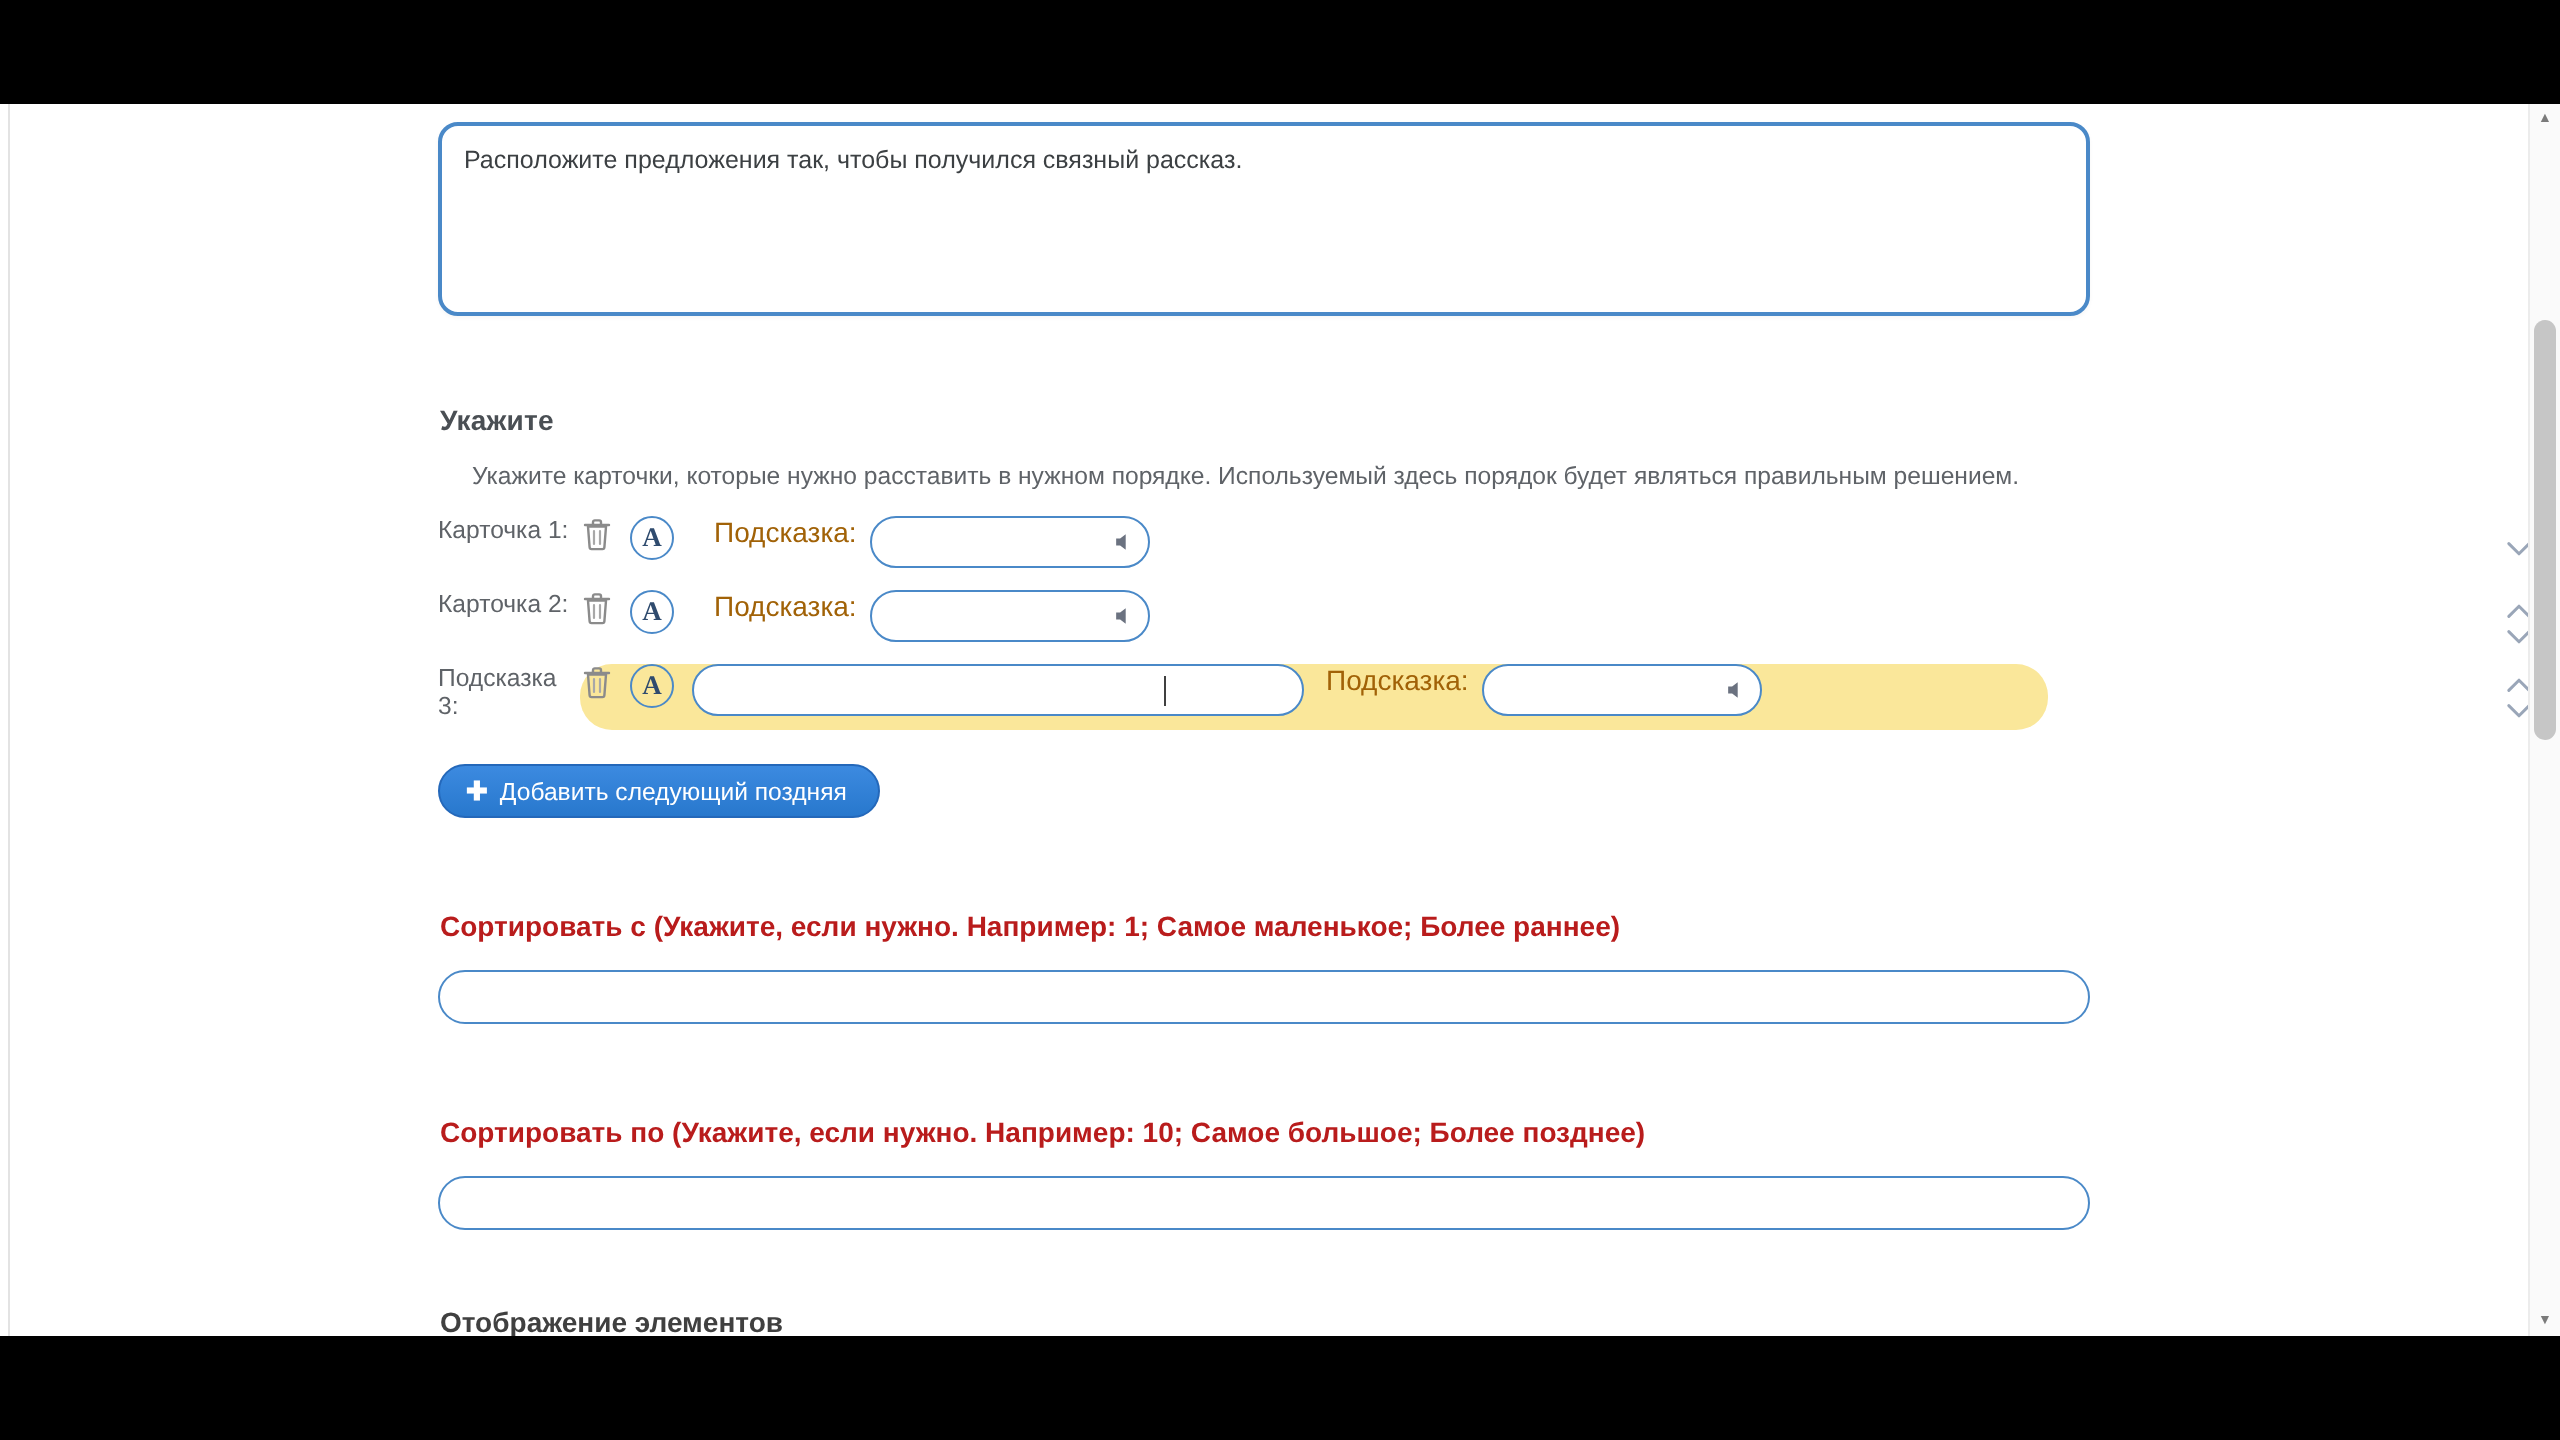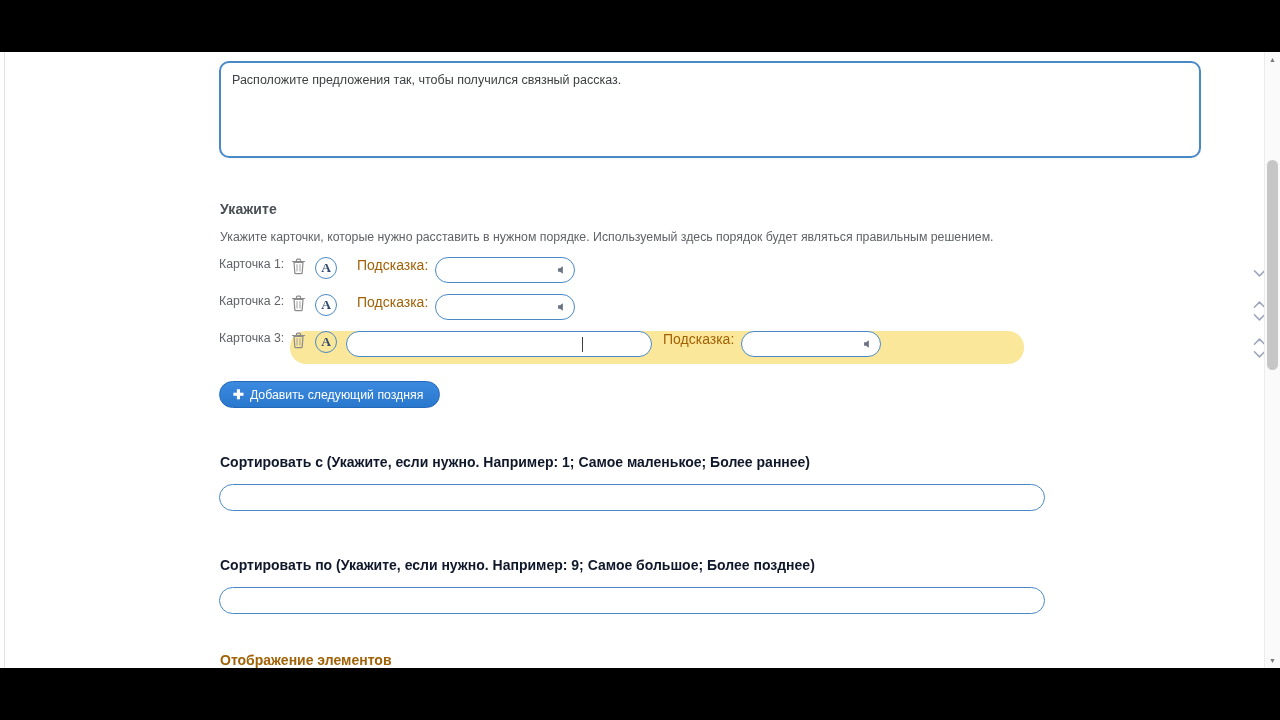--- a/index.html
+++ b/index.html
@@ -68,21 +68,21 @@
   #content {
     position: absolute;
     left: 0; top: 0;
     width: 1264px;
     padding-left: 219px;
     padding-top: 0;
   }
 
   
   .prompt-box {
-    width: 982px;
+    width: 826px;
     height: 97px;
     margin-top: 9px;
     border: 2px solid #4a89c8;
     border-radius: 10px;
     background: #ffffff;
     padding: 8px 11px;
     font-size: 12.5px;
     color: #3c4043;
     line-height: 1.45;
     outline: none;
@@ -96,21 +96,21 @@
   .sec-title {
     font-size: 14px;
     font-weight: bold;
     color: #4a4f54;
     margin: 39px 0 0 1px;
     letter-spacing: 0.1px;
   }
   .sec-desc {
     font-size: 12.3px;
     color: #5f6368;
-    margin: 13px 0 0 1px;
+    margin: 13px 0 0 17px;
   }
 
   
   .cards { margin-top: 13px; }
   .card-row {
     position: relative;
     display: flex;
     height: 33px;
     margin-bottom: 4px;
   }
@@ -245,42 +245,42 @@
   .add-btn .plus {
     font-size: 13px;
     line-height: 1;
     font-weight: bold;
   }
 
   
   .sort-title {
     font-size: 14px;
     font-weight: bold;
-    color: #0f172a;
+    color: #b91c1c;
     margin: 46px 0 0 1px;
   }
   .sort-input {
     display: block;
     width: 826px;
     height: 27px;
     margin-top: 14px;
     border: 1.8px solid #4a89c8;
     border-radius: 14px;
     background: #ffffff;
     padding: 0 12px;
     font-size: 12.3px;
     color: #3c4043;
     outline: none;
     font-family: "Liberation Sans", sans-serif;
   }
 
   .display-title {
     font-size: 14px;
     font-weight: bold;
-    color: #a16207;
+    color: #404040;
     margin: 38px 0 0 1px;
   }
 </style>
 </head>
 <body>
 
 <div id="screen">
 
   <div class="letterbox top"></div>
   <div class="letterbox bottom"></div>
@@ -345,21 +345,21 @@
                 </span>
                 <span class="mv">
                   <svg width="13" height="9" viewBox="0 0 13 9">
                     <path d="M1.4 1.8 6.5 6.9l5.1-5.1" stroke="#9aa6b8" stroke-width="1.5" fill="none" stroke-linecap="round" stroke-linejoin="round"></path>
                   </svg>
                 </span>
               </span>
             </div>
             <div class="card-row active">
               <div class="row-hl"></div>
-              <div class="card-label">Карточка 3:</div>
+              <div class="card-label">Подсказка 3:</div>
               <span class="icon-btn trash">
                 <svg width="15" height="17" viewBox="0 0 15 17">
                   <path d="M1.5 3.5h12" stroke="#8b8b8b" stroke-width="1.2" fill="none" stroke-linecap="round"></path>
                   <path d="M5.5 3.2V2.1a.9.9 0 0 1 .9-.9h2.2a.9.9 0 0 1 .9.9v1.1" stroke="#8b8b8b" stroke-width="1.2" fill="none"></path>
                   <path d="M3 4.3h9l-.8 10.3a1 1 0 0 1-1 .95H4.8a1 1 0 0 1-1-.95L3 4.3z" stroke="#8b8b8b" stroke-width="1.2" fill="none"></path>
                   <path d="M6 6.6v6.4M9 6.6v6.4" stroke="#a8a8a8" stroke-width="1.1" stroke-linecap="round"></path>
                 </svg>
               </span>
               <span class="icon-btn circle-a">A</span>
               <input class="card-input" type="text" placeholder="" style="">
@@ -390,21 +390,21 @@
       </div>
 
       
       <div>
         <div class="sort-title">Сортировать с (Укажите, если нужно. Например: 1; Самое маленькое; Более раннее)</div>
         <input class="sort-input" type="text" placeholder="" style="">
       </div>
 
       
       <div>
-        <div class="sort-title">Сортировать по (Укажите, если нужно. Например: 9; Самое большое; Более позднее)</div>
+        <div class="sort-title">Сортировать по (Укажите, если нужно. Например: 10; Самое большое; Более позднее)</div>
         <input class="sort-input" type="text" placeholder="" style="">
       </div>
 
       
       <div>
         <div class="display-title">Отображение элементов</div>
 
       </div>
 
     </div>

